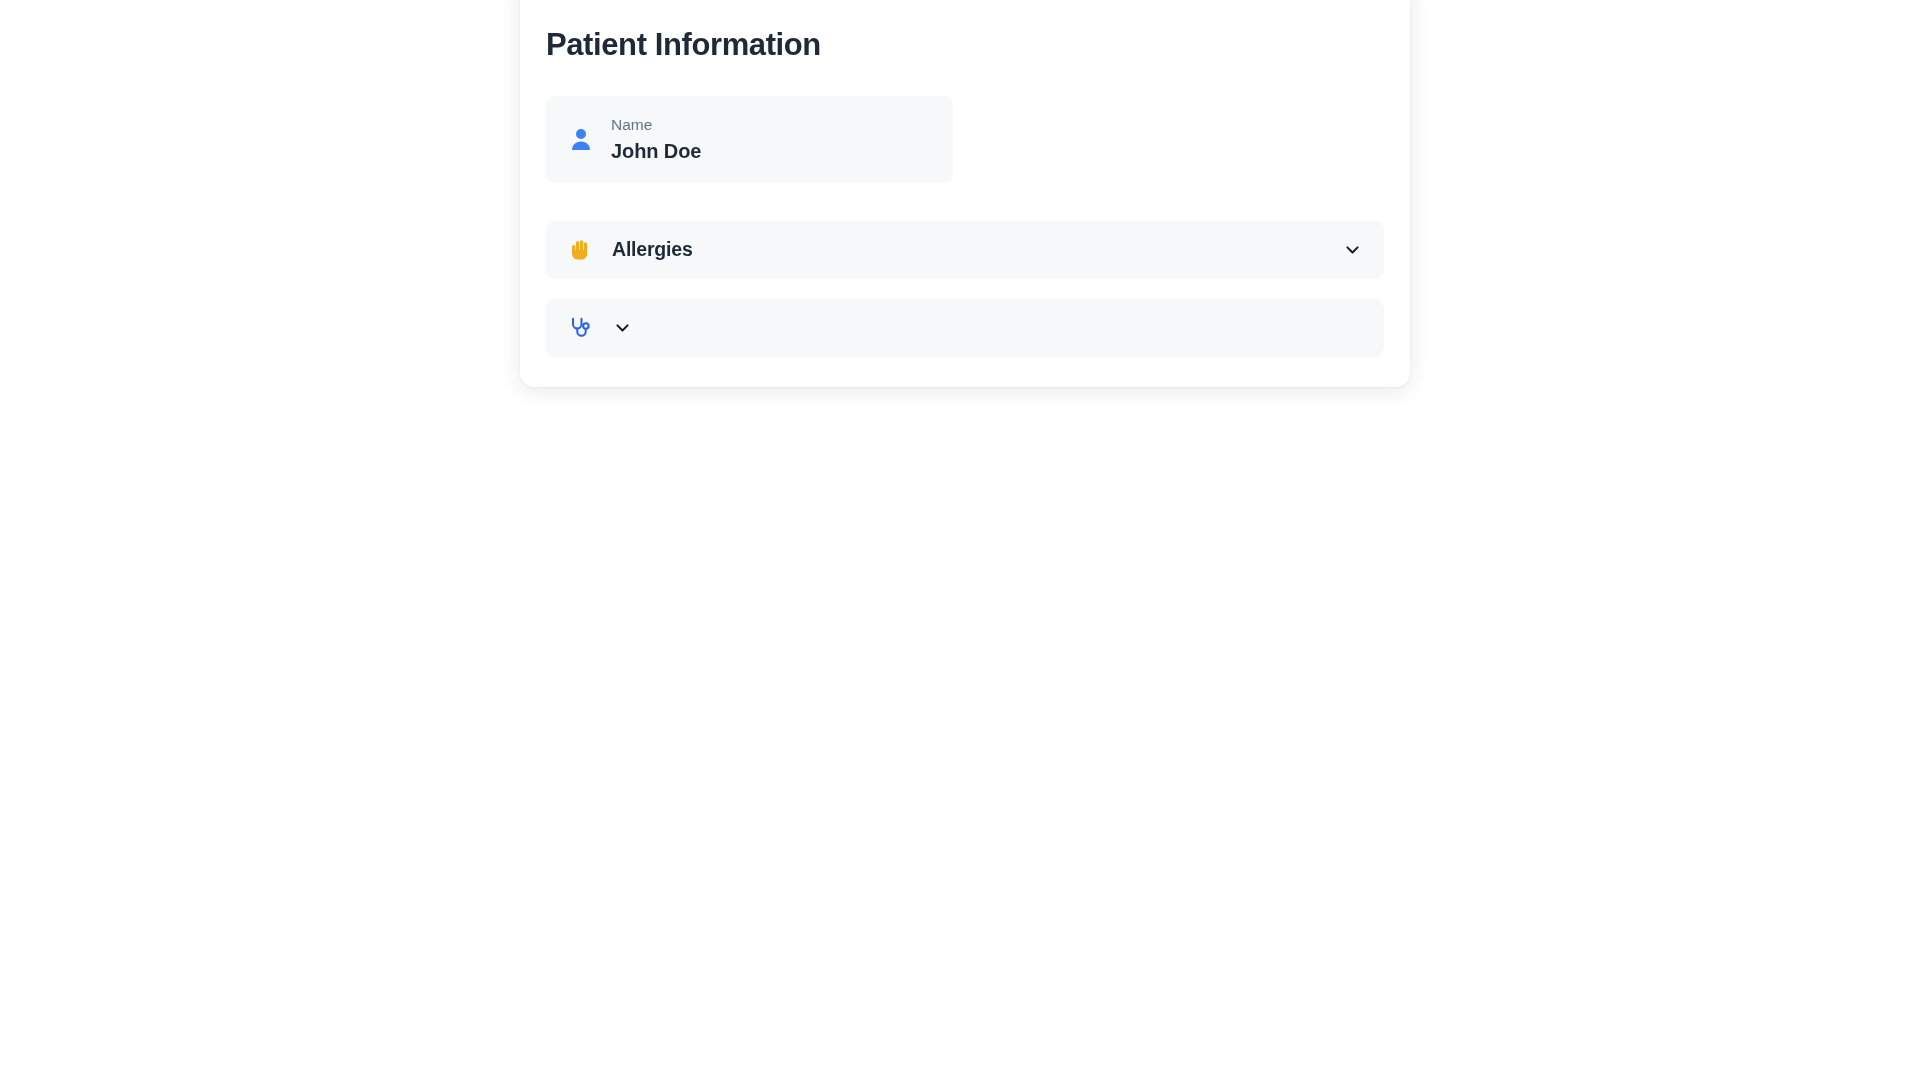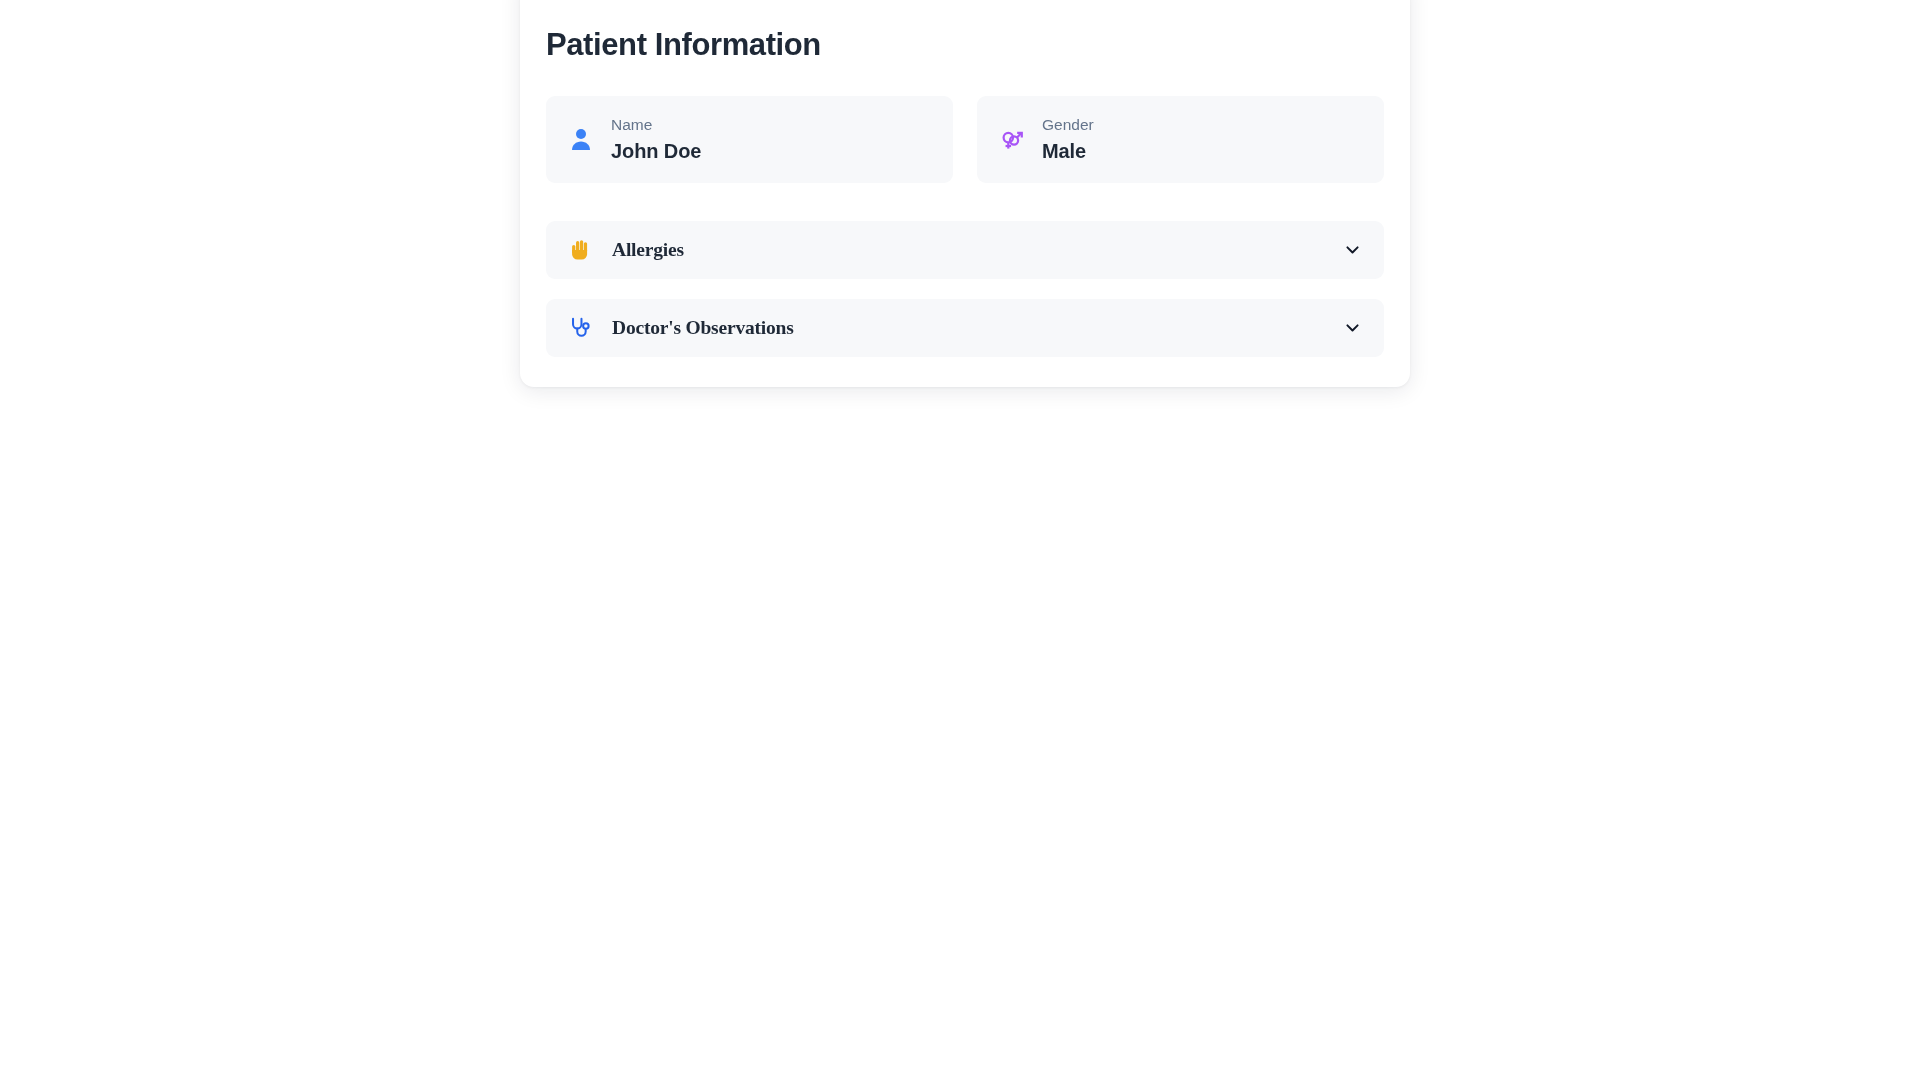--- a/index.html
+++ b/index.html
@@ -85,21 +85,20 @@
     line-height: 1.3;
     letter-spacing: -0.1px;
   }
 
   
   .accordion-list {
     margin-top: 38px;
     display: flex;
     flex-direction: column;
     gap: 20px;
-    font-family: Liberation Serif, serif;
   }
 
   .accordion-row {
     display: flex;
     align-items: center;
     background: #f7f8fa;
     border-radius: 9px;
     padding: 0 22px;
     height: 58px;
     cursor: pointer;
@@ -152,38 +151,20 @@
             <path d="M2 23c0-5 4-8.5 9-8.5S20 18 20 23z" fill="#3b82f6"></path>
           </svg>
         </span>
         <span class="info-text">
           <span class="info-label">Name</span>
           <span class="info-value">John Doe</span>
         </span>
       </div>
 
 
-      <div class="info-card">
-        <span class="info-icon">
-          <svg width="24" height="24" viewBox="0 0 26 26">
-            <g stroke="#a855f7" stroke-width="2.4" fill="none">
-              <circle cx="9" cy="11.5" r="5.1"></circle>
-              <line x1="9" y1="16.8" x2="9" y2="23.4"></line>
-              <line x1="6" y1="20.6" x2="12" y2="20.6"></line>
-              <circle cx="15.2" cy="14.6" r="4.4"></circle>
-              <line x1="18.5" y1="11.4" x2="23.4" y2="6.3"></line>
-              <polyline points="18.6,6.3 23.6,6.3 23.6,11.3"></polyline>
-            </g>
-          </svg>
-        </span>
-        <span class="info-text">
-          <span class="info-label">Gender</span>
-          <span class="info-value">Male</span>
-        </span>
-      </div>
 
 
     </div>
 
     <div class="accordion-list">
 
       <div class="accordion-row">
         <span class="acc-icon">
           <svg width="21" height="23" viewBox="0 0 22 24">
             <g fill="#f0ad1e">
@@ -208,21 +189,20 @@
       <div class="accordion-row">
         <span class="acc-icon">
           <svg width="22" height="23" viewBox="0 0 24 24">
             <g fill="none" stroke="#2563eb" stroke-width="2.2" stroke-linecap="round">
               <path d="M4.4 2.4v6.1a4.6 4.6 0 0 0 9.2 0V2.4"></path>
               <path d="M9 13.1v3.2a4.6 4.6 0 0 0 9.2 0v-2.1"></path>
             </g>
             <circle cx="18.4" cy="10.4" r="3" fill="none" stroke="#2563eb" stroke-width="2.2"></circle>
           </svg>
         </span>
-        <span class="acc-title">Doctor's Observations</span>
         <span class="chevron">
           <svg width="17" height="17" viewBox="0 0 20 20">
             <polyline points="4,7.5 10,13.5 16,7.5" fill="none" stroke="#111827" stroke-width="2.3" stroke-linecap="round" stroke-linejoin="round"></polyline>
           </svg>
         </span>
       </div>
 
     </div>
 
   </div>

